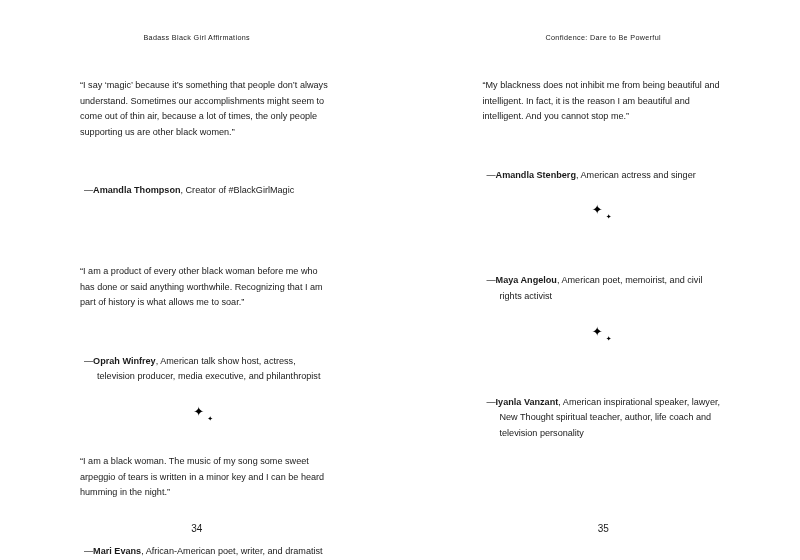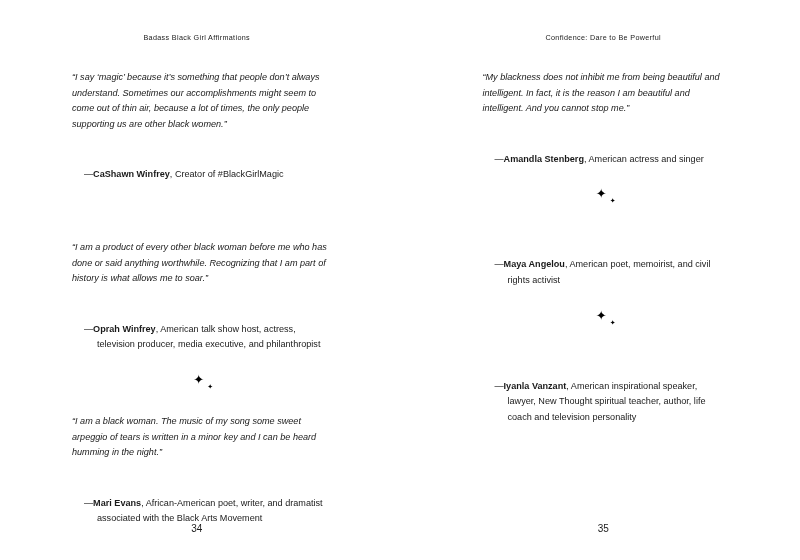--- a/index.html
+++ b/index.html
@@ -45,32 +45,31 @@
     color: #1a1a1a;
   }
   .content {
     position: absolute;
     top: 66px;
     bottom: 60px;
     left: 68px;
     right: 52px;
   }
   .page.right .content {
-    left: 72px;
+    left: 64px;
     right: 64px;
   }
   .quote-block {
     margin-bottom: 0;
   }
   .quote-text {
     font-size: 9.1px;
     line-height: 15.6px;
-    font-style: italic;
     color: #1a1a1a;
-    margin: 4px;
+    margin: 12px;
   }
   .attribution {
     font-size: 9.1px;
     line-height: 15.6px;
     margin: 16px;
     padding-left: 13px;
     text-indent: -13px;
     color: #1a1a1a;
   }
   .attribution .dash {
@@ -118,21 +117,21 @@
 <div class="spread">
 
   <div class="page left">
     <div class="running-head">Badass Black Girl Affirmations</div>
 
     <div class="content">
 
       <div class="quote-block">
         <p class="quote-text">“I say ‘magic’ because it’s something that people don’t always understand. Sometimes our accomplishments might seem to come out of thin air, because a lot of times, the only people supporting us are other black women.”</p>
         <div class="gap-sm"></div>
-        <p class="attribution"><span class="dash">—</span><span class="name">CaShawn Winfrey</span><span class="role">, Creator of #BlackGirlMagic</span></p>
+        <p class="attribution"><span class="dash">—</span><span class="name">Amandla Thompson</span><span class="role">, Creator of #BlackGirlMagic</span></p>
       </div>
 
       <div class="gap-lg"></div>
       <div class="gap-sm"></div>
 
       <div class="quote-block">
         <p class="quote-text">“I am a product of every other black woman before me who has done or said anything worthwhile. Recognizing that I am part of history is what allows me to soar.”</p>
         <div class="gap-sm"></div>
         <p class="attribution"><span class="dash">—</span><span class="name">Oprah Winfrey</span><span class="role">, American talk show host, actress, television producer, media executive, and philanthropist</span></p>
       </div>

